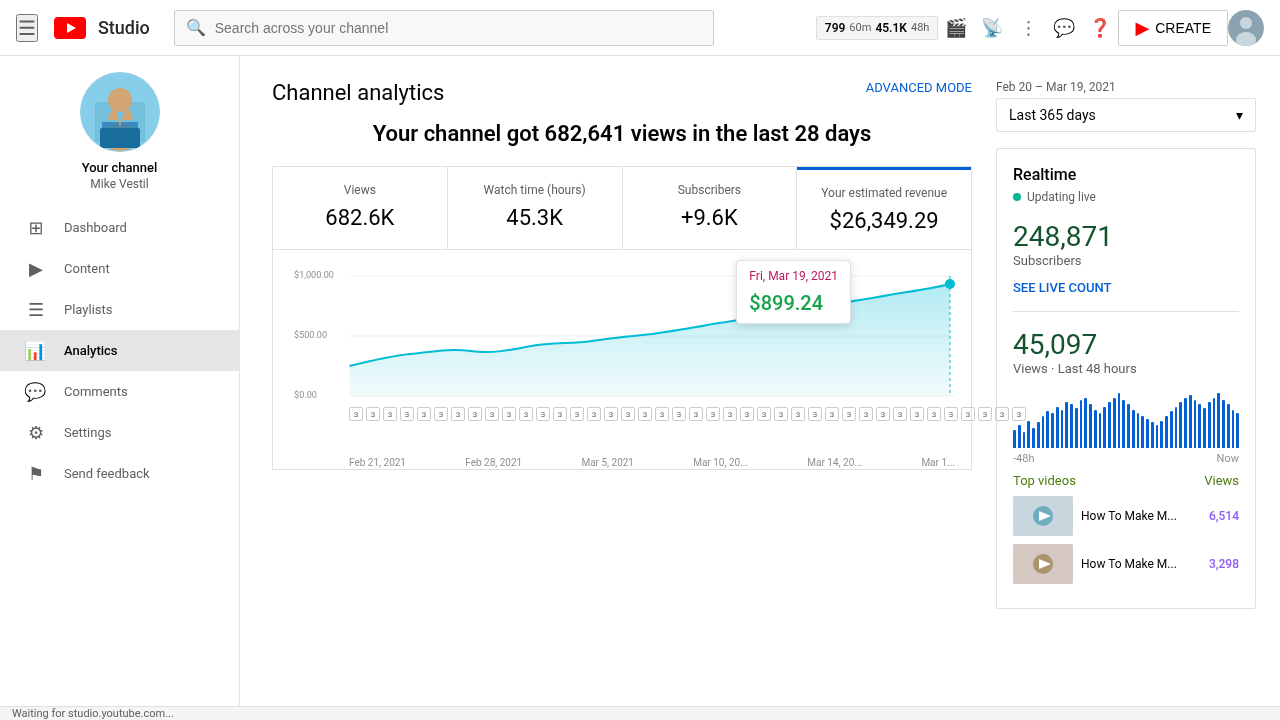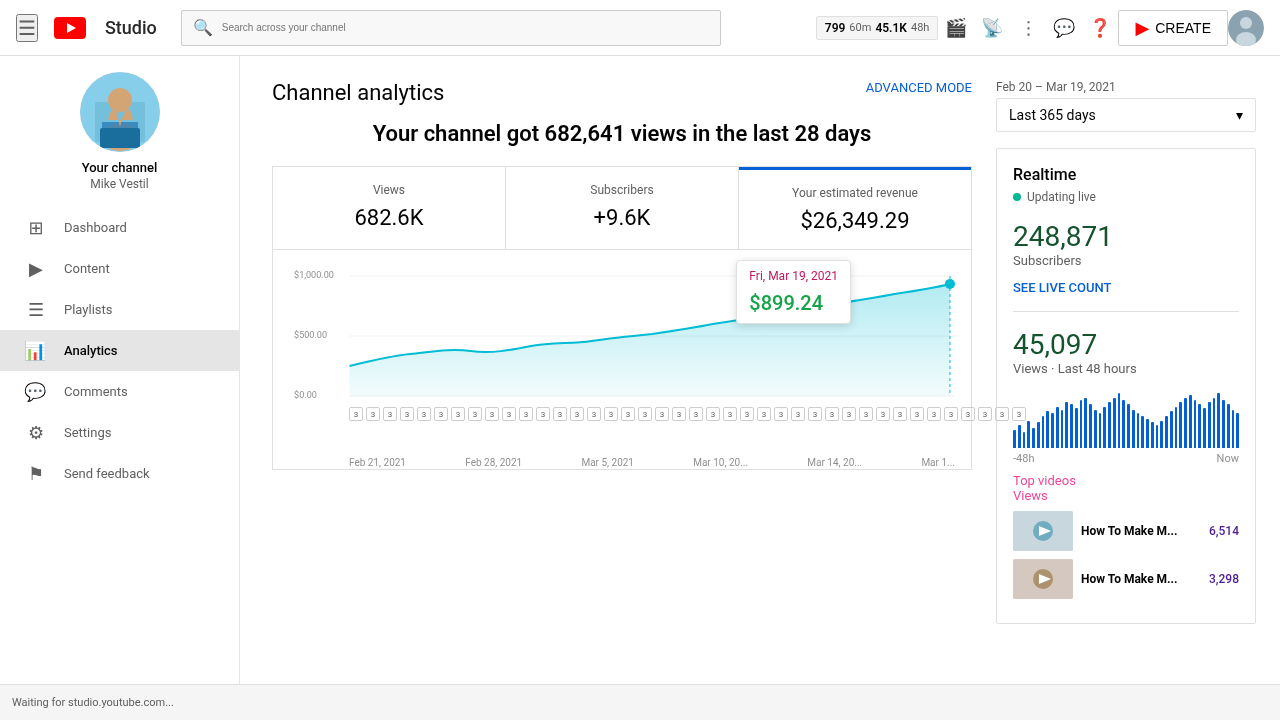--- a/index.html
+++ b/index.html
@@ -6,32 +6,32 @@
     body { font-family: 'Roboto', Arial, sans-serif; background: #fff; width: 1280px; height: 720px; overflow: hidden; font-size: 14px; color: #030303; }
 
     
     .topbar {
       display: flex; align-items: center; height: 56px; padding: 0 16px;
       background: #fff; border-bottom: 1px solid #e0e0e0; position: fixed;
       top: 0; left: 0; right: 0; z-index: 100;
     }
     .topbar-left { display: flex; align-items: center; gap: 16px; }
     .hamburger { font-size: 20px; cursor: pointer; color: #606060; }
-    .yt-logo { display: flex; align-items: center; gap: 15px; text-decoration: none; }
+    .yt-logo { display: flex; align-items: center; gap: 8px; text-decoration: none; }
     .yt-icon { width: 32px; height: 22px; }
     .studio-text { font-size: 18px; font-weight: 500; color: #282828; margin-left: 4px; }
     .search-bar {
       flex: 1; margin: 0 24px; max-width: 540px;
       display: flex; align-items: center;
       border: 1px solid #ccc; border-radius: 2px; height: 36px;
       padding: 0 12px; background: #f8f8f8;
     }
     .search-bar input {
       border: none; background: transparent; outline: none;
-      font-size: 10px; flex: 1; color: #030303;
+      font-size: 14px; flex: 1; color: #030303;
     }
     .search-icon { color: #909090; margin-right: 8px; font-size: 16px; }
     .topbar-right { display: flex; align-items: center; margin-left: auto; }
     .stats-group { display: flex; align-items: center; gap: 4px; font-size: 11px; color: #606060; background: #f5f5f5; border: 1px solid #e0e0e0; border-radius: 2px; padding: 4px 8px; }
     .stats-num { font-weight: 600; color: #030303; font-size: 12px; }
     .icon-btn { width: 36px; height: 36px; border-radius: 50%; display: flex; align-items: center; justify-content: center; cursor: pointer; background: transparent; border: none; color: #606060; font-size: 18px; }
     .create-btn {
       display: flex; align-items: center; gap: 6px;
       background: #fff; border: 1px solid #ccc; border-radius: 2px;
       padding: 6px 16px; cursor: pointer; font-size: 14px; font-weight: 500; color: #030303;
@@ -134,30 +134,30 @@
     .see-live-link { color: #065fd4; font-size: 13px; cursor: pointer; font-weight: 500; }
     .divider { border: none; border-top: 1px solid #e0e0e0; margin: 16px 0; }
 
     
     .mini-chart { display: flex; align-items: flex-end; gap: 2px; height: 60px; margin: 12px 0 4px; }
     .mini-bar { flex: 1; background: #065fd4; border-radius: 1px 1px 0 0; min-height: 2px; }
     .mini-chart-labels { display: flex; justify-content: space-between; font-size: 11px; color: #909090; }
 
     
     .top-videos-section { margin-top: 8px; }
-    .top-videos-header { display: flex; justify-content: space-between; font-size: 13px; color: #ec4899; margin-bottom: 8px; flex-direction: column; }
+    .top-videos-header { display: flex; justify-content: space-between; font-size: 13px; color: #4d7c0f; margin-bottom: 8px; }
     .video-item { display: flex; align-items: center; gap: 8px; margin-bottom: 8px; }
     .video-thumb { width: 60px; height: 40px; background: #e0e0e0; border-radius: 2px; flex-shrink: 0; overflow: hidden; }
-    .video-info { flex: 1; min-width: 0; font-weight: bold; }
+    .video-info { flex: 1; min-width: 0; }
     .video-title { font-size: 12px; color: #030303; overflow: hidden; text-overflow: ellipsis; white-space: nowrap; }
-    .video-views { font-size: 12px; color: #4c1d95; font-weight: 500; flex-shrink: 0; }
+    .video-views { font-size: 12px; color: #8b5cf6; font-weight: 500; flex-shrink: 0; }
 
     
     .status-bar {
-      position: fixed; bottom: 0; left: 0; right: 0; height: 36px;
+      position: fixed; bottom: 0; left: 0; right: 0; height: 14px;
       background: #f5f5f5; border-top: 1px solid #e0e0e0;
       display: flex; align-items: center; padding: 0 12px;
       font-size: 11px; color: #606060;
     }
   </style>
 </head>
 <body>
 
 <div class="topbar">
   <div class="topbar-left">
@@ -263,20 +263,24 @@
 
 
       <p class="views-headline">
         <span>Your channel got 682,641 views in the last 28 days</span>
       </p>
 
       <div class="metrics-row">
         <div class="metric-card">
           <div class="metric-label">Views</div>
           <div class="metric-value">682.6K</div>
+        </div>
+        <div class="metric-card">
+          <div class="metric-label">Watch time (hours)</div>
+          <div class="metric-value">45.3K</div>
         </div>
         <div class="metric-card">
           <div class="metric-label">Subscribers</div>
           <div class="metric-value">+9.6K</div>
         </div>
         <div class="metric-card selected">
           <div class="metric-label">Your estimated revenue</div>
           <div class="metric-value">$26,349.29</div>
         </div>
       </div>

